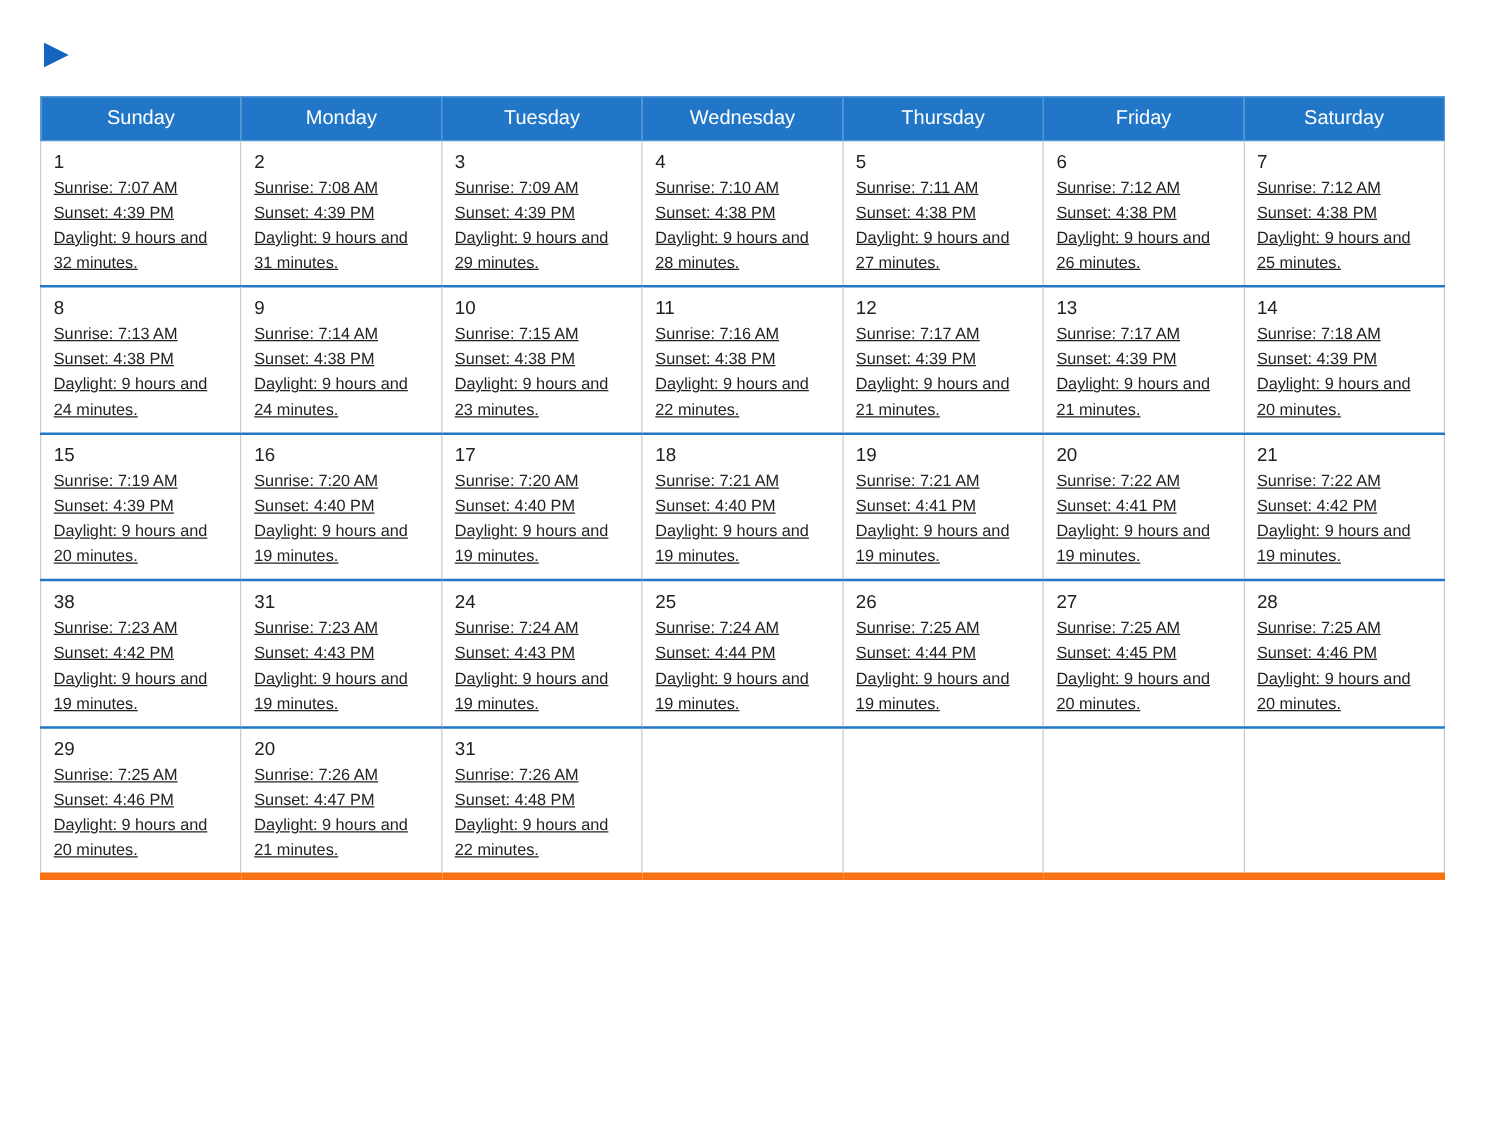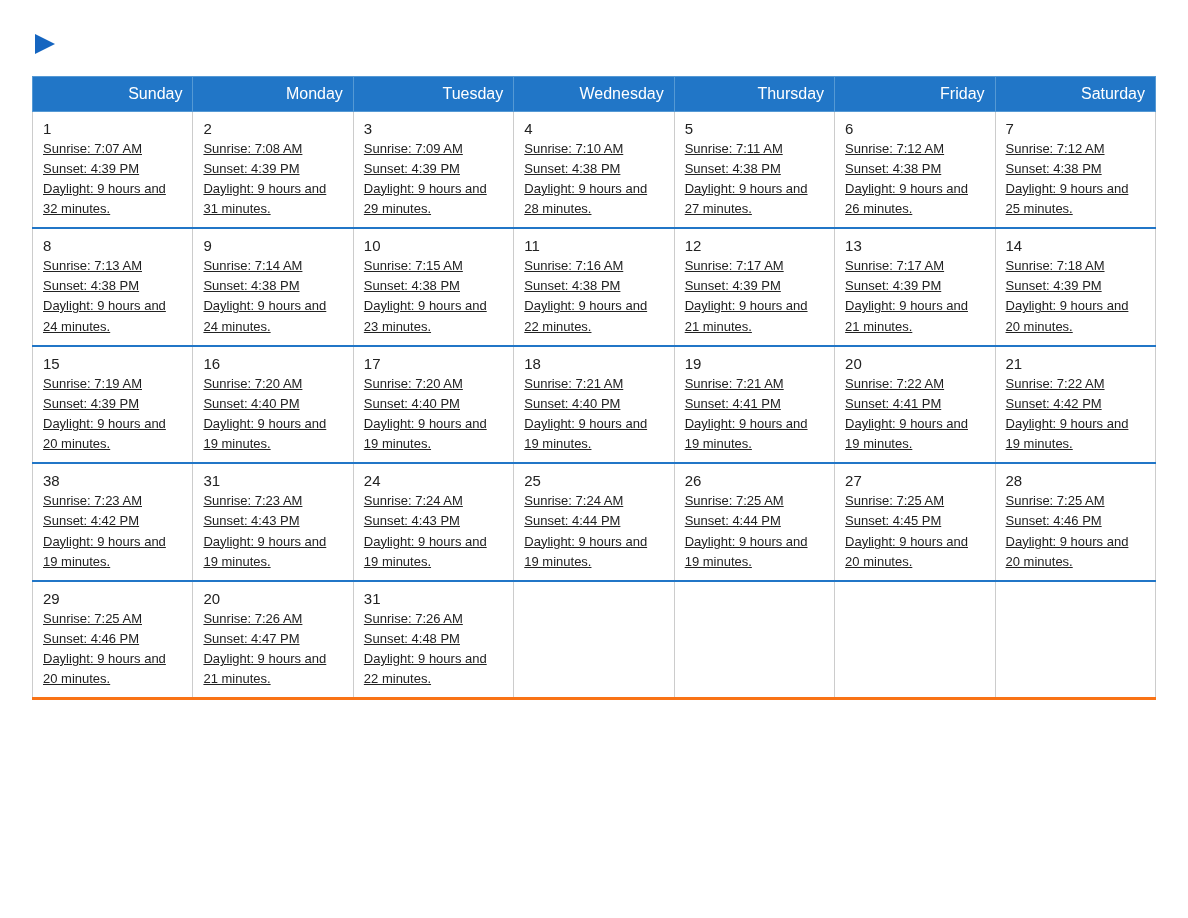--- a/index.html
+++ b/index.html
@@ -58,21 +58,21 @@
       width: 100%;
       border-collapse: collapse;
       border: 1px solid #aaa;
     }
     .calendar th {
       background-color: #2176c7;
       color: #fff;
       font-size: 16px;
       font-weight: normal;
       padding: 8px 10px;
-      text-align: right;
+      text-align: center;
       border: 1px solid #5599d4;
     }
     .calendar td {
       vertical-align: top;
       padding: 8px 10px;
       border: 1px solid #ccc;
       width: 14.28%;
       font-size: 13.5px;
       color: #222;
       min-height: 90px;
@@ -89,21 +89,21 @@
     .day-info {
       font-size: 13px;
       line-height: 1.55;
       color: #222;
       text-decoration: underline;
     }
     .empty-cell {
       background: #fff;
     }
     .calendar tbody tr:last-child td {
-      border-bottom: 3px solid #f97316;
+      border-bottom: 6px solid #f97316;
       border-radius: 30px;
     }
   </style>
 </head>
 <body>
 
 <div class="header">
   <div class="logo">
     <div class="logo-stack">
       <div class="logo-row">

